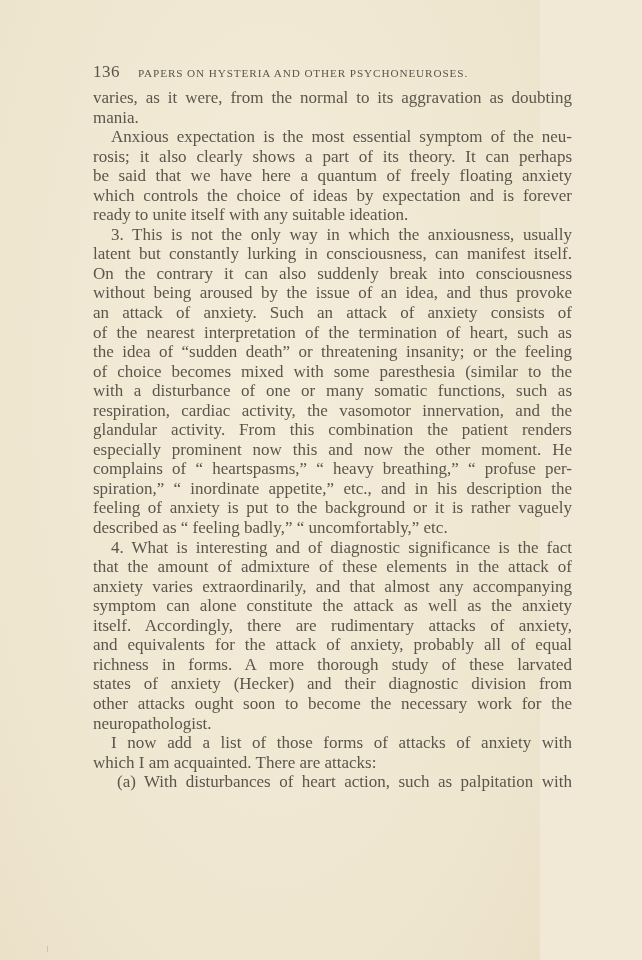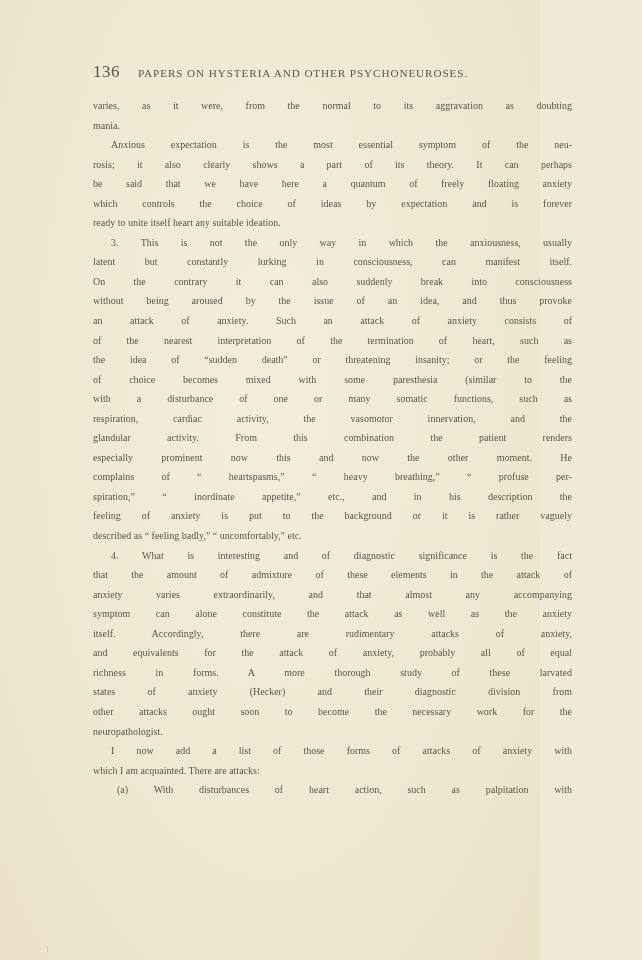--- a/index.html
+++ b/index.html
@@ -35,24 +35,24 @@
       margin-right: 14px;
     }
     .running-head {
       font-size: 11.2px;
       letter-spacing: 0.9px;
       text-transform: uppercase;
     }
     .body-text {
       position: absolute;
       left: 93px;
-      top: 96px;
+      top: 88px;
       width: 479px;
       font-family: "Liberation Serif", "DejaVu Serif", serif;
-      font-size: 10px;
+      font-size: 17px;
       line-height: 19.55px;
       color: #5b554c;
     }
     .line {
       display: block;
       height: 19.55px;
       white-space: nowrap;
       text-align: justify;
       text-align-last: justify;
     }
@@ -89,21 +89,21 @@
     <div>
       <span class="line">varies, as it were, from the normal to its aggravation as doubting</span>
       <span class="line last">mania.</span>
     </div>
 
     <div>
       <span class="line indent">Anxious expectation is the most essential symptom of the neu-</span>
       <span class="line">rosis; it also clearly shows a part of its theory.  It can perhaps</span>
       <span class="line">be said that we have here a quantum of freely floating anxiety</span>
       <span class="line">which controls the choice of ideas by expectation and is forever</span>
-      <span class="line last">ready to unite itself heart any suitable ideation.</span>
+      <span class="line last">ready to unite itself with any suitable ideation.</span>
     </div>
 
     <div>
       <span class="line indent">3. This is not the only way in which the anxiousness, usually</span>
       <span class="line">latent but constantly lurking in consciousness, can manifest itself.</span>
       <span class="line">On the contrary it can also suddenly break into consciousness</span>
       <span class="line">without being aroused by the issue of an idea, and thus provoke</span>
       <span class="line">an attack of anxiety.  Such an attack of anxiety consists of</span>
       <span class="line">of the nearest interpretation of the termination of heart, such as</span>
       <span class="line">the idea of “sudden death” or threatening insanity; or the feeling</span>

